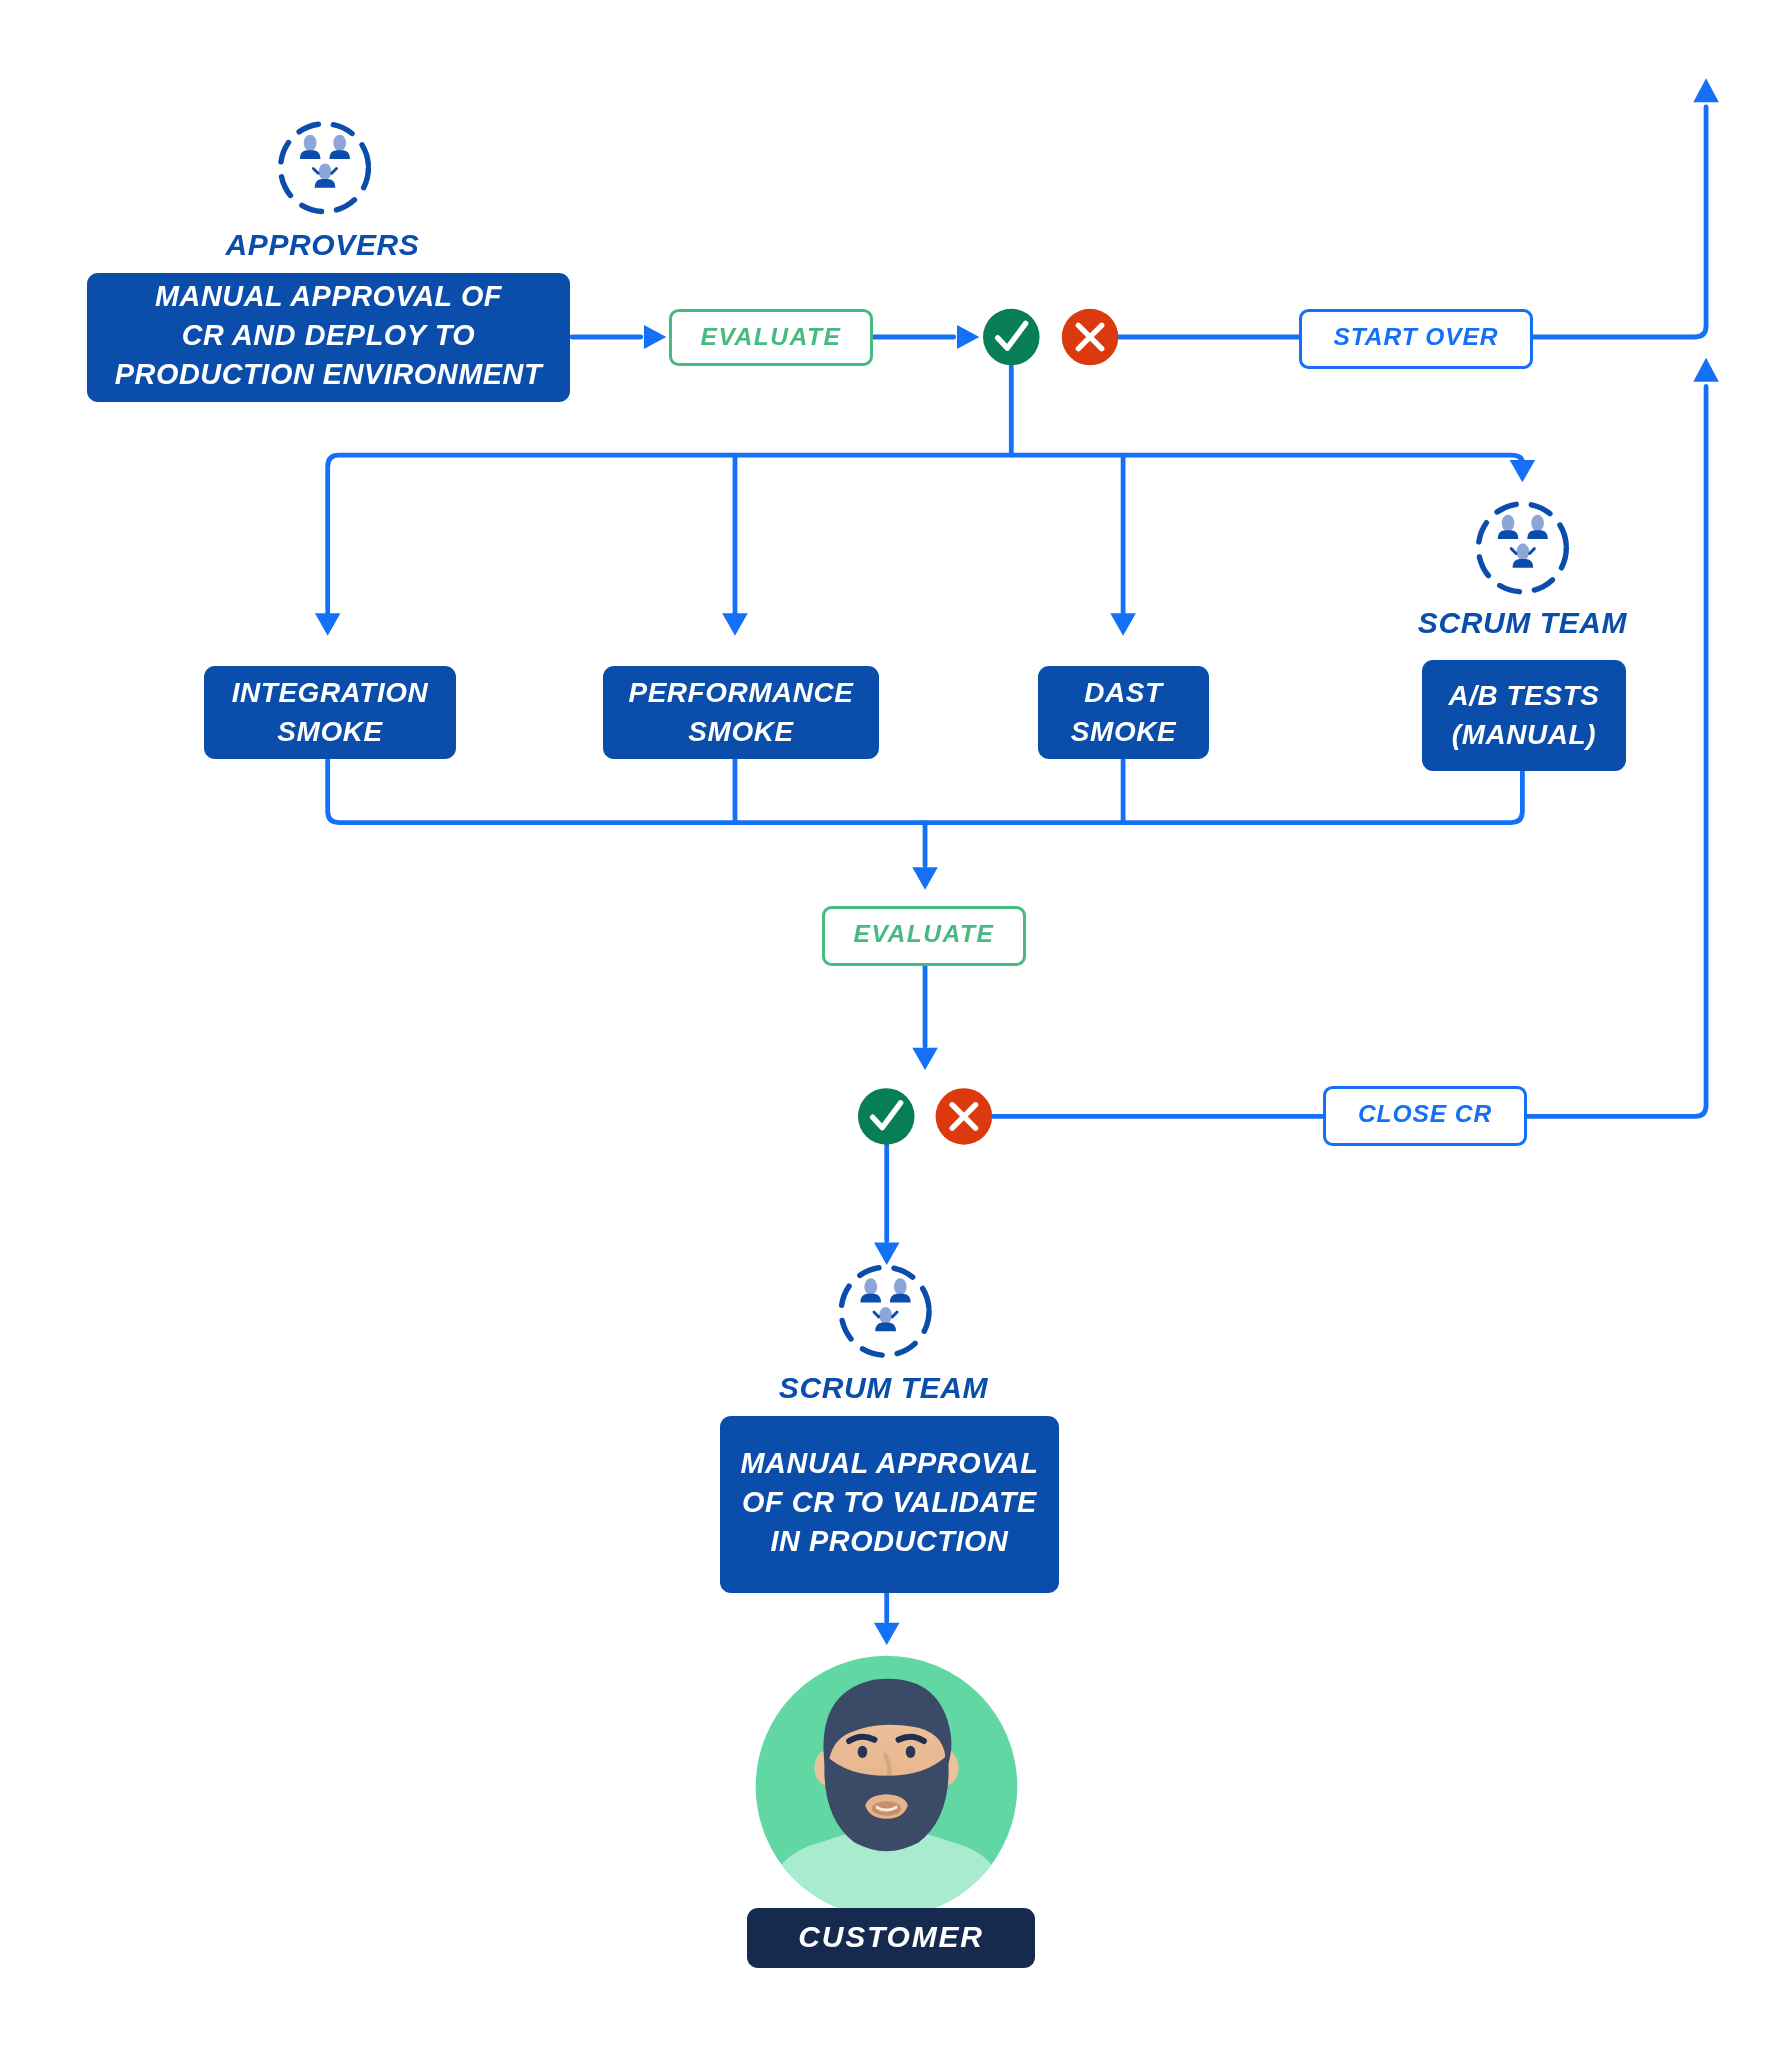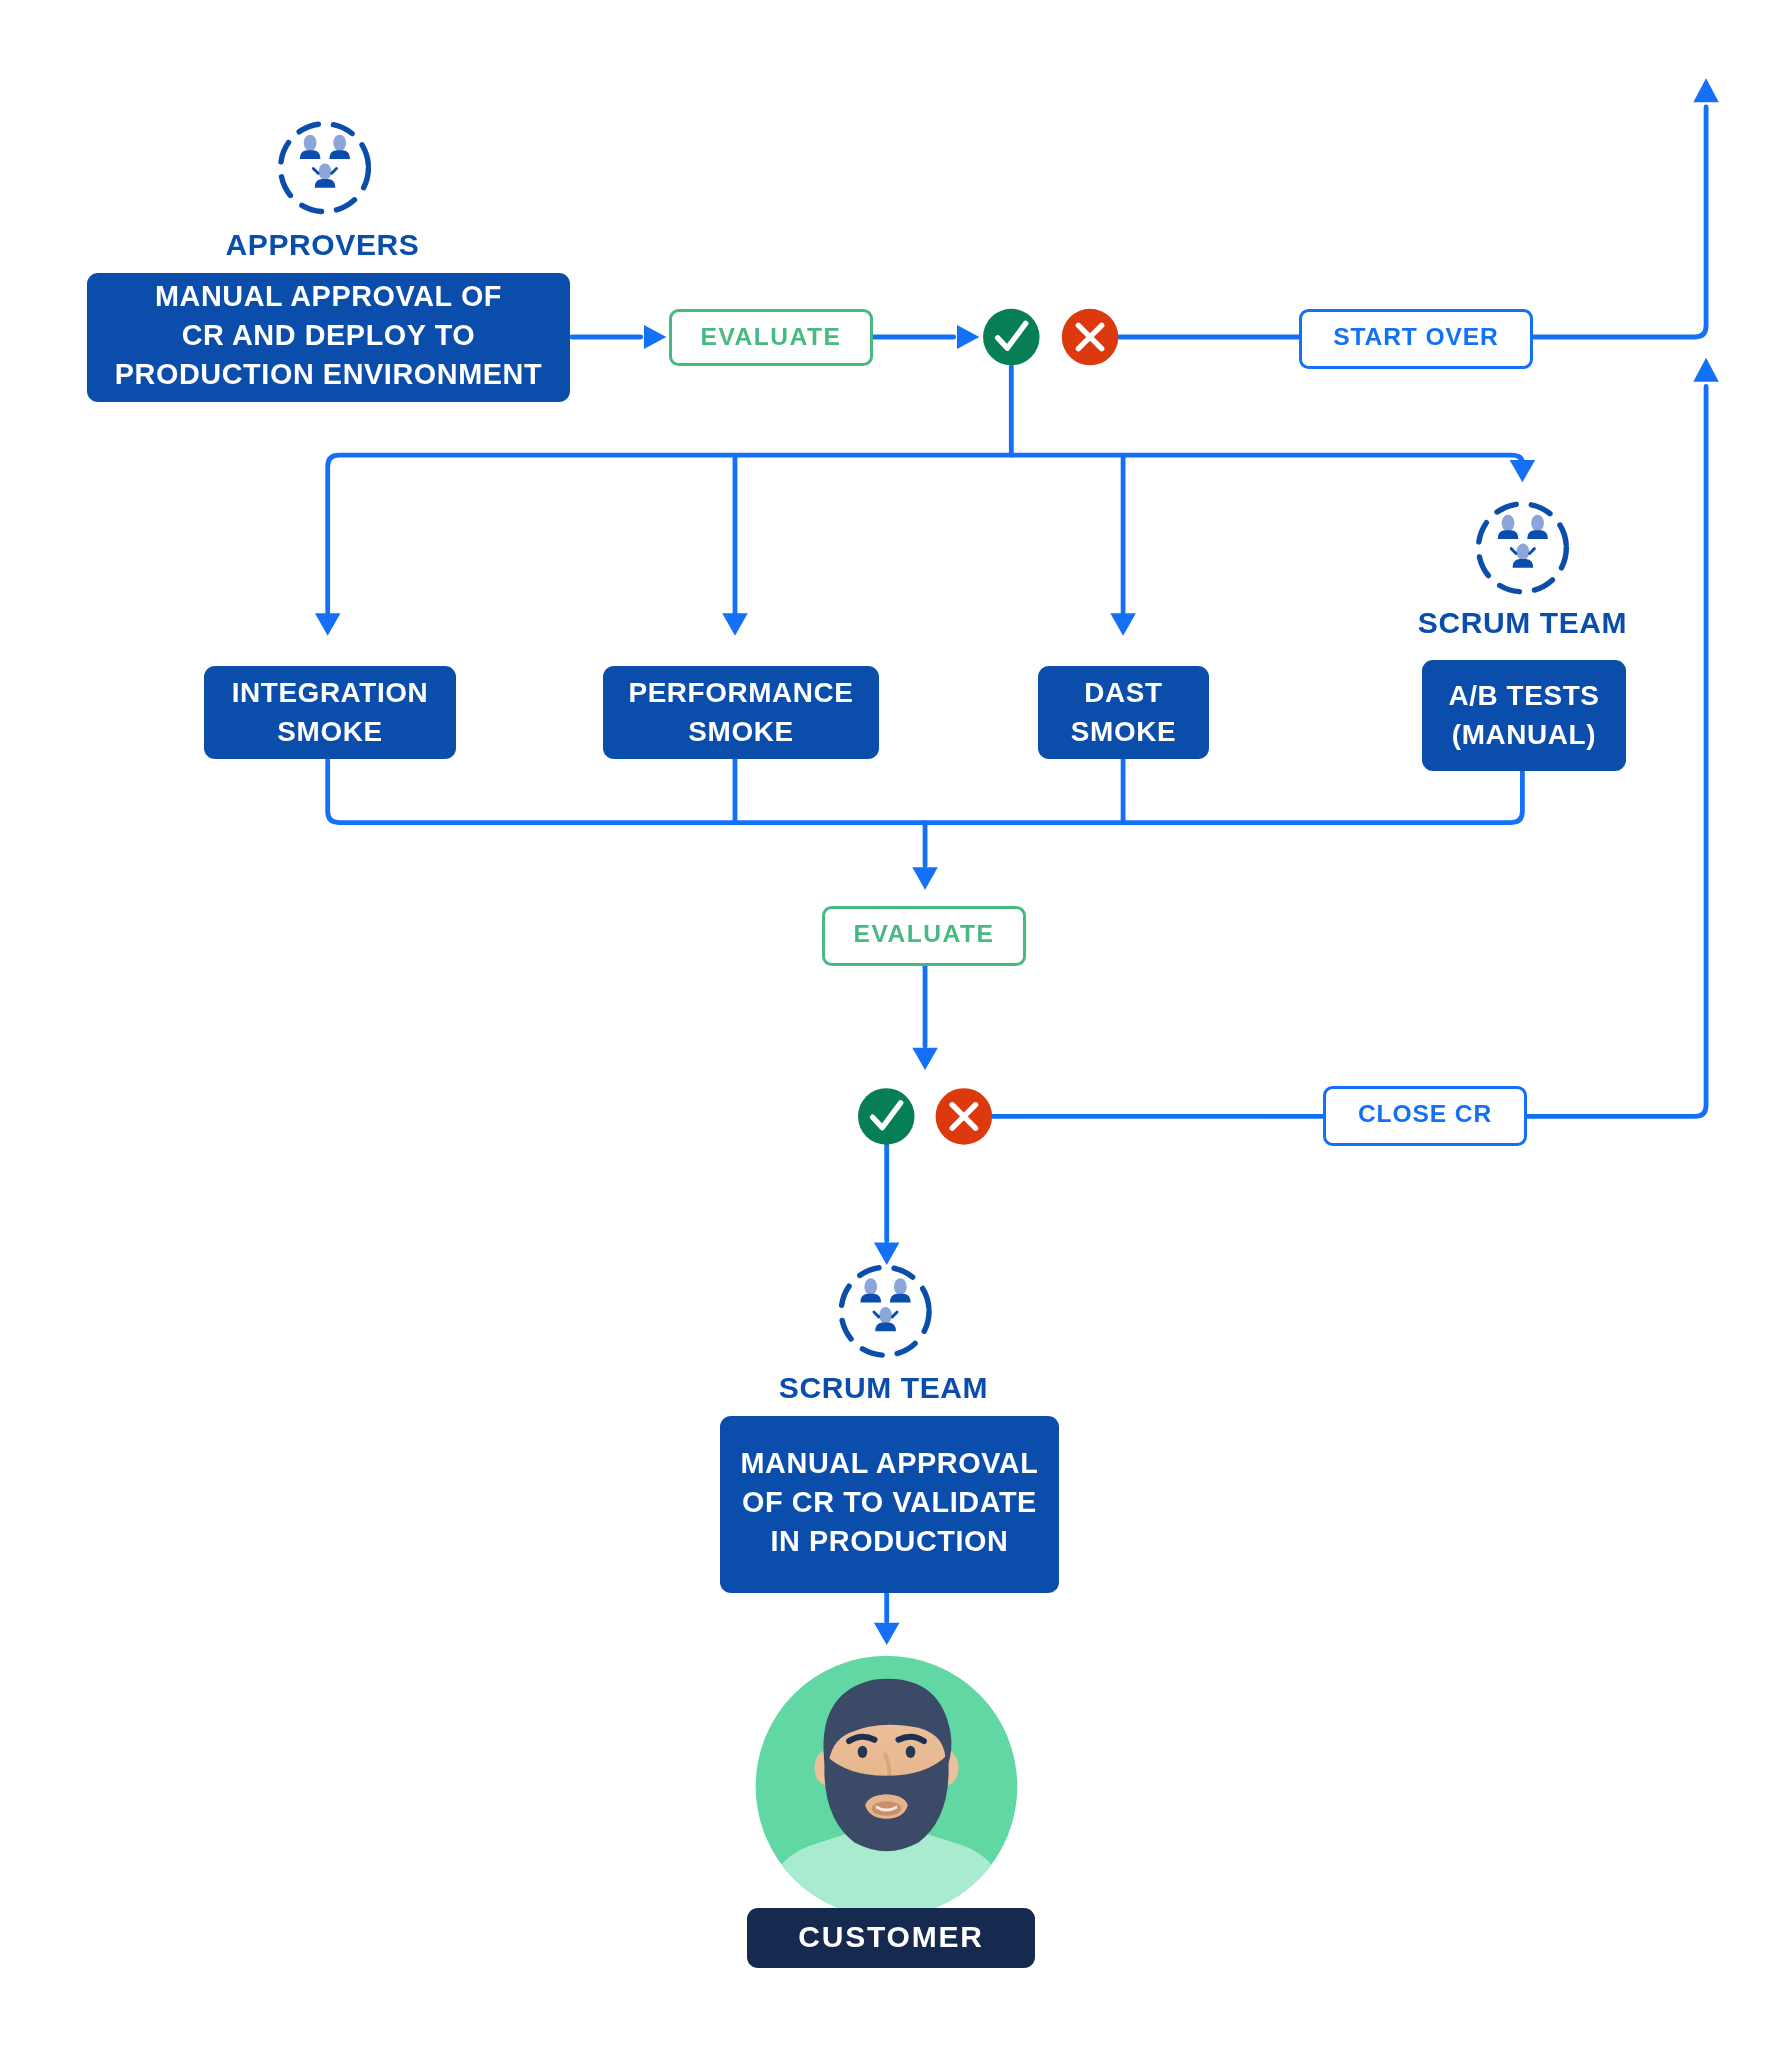--- a/index.html
+++ b/index.html
@@ -3,21 +3,21 @@
 <meta charset="utf-8">
 <style>
   :root{
     --box-blue:#0A4DAB; --label-blue:#0A4DAB; --line-blue:#1470F6;
     --green-outline:#47BA82; --check-green:#077E54; --cross-red:#DC390F;
     --person-head:#8CA6D9; --navy:#16294E; --white:#FFFFFF;
     --avatar-bg:#61D7A4; --avatar-shirt:#A9EBCE; --avatar-skin:#ECC09B;
     --avatar-skin-shadow:#D9A57C; --avatar-hair:#3B4A67;
   }
   html,body{margin:0;padding:0;background:#fff;}
-  #stage-wrap{width:1762px;height:2046px;overflow:hidden;background:#fff;}
+  #stage-wrap{width:1762px;height:2046px;overflow:hidden;background:#fff;font-style:italic;}
   #stage{
     position:relative;width:597px;height:682px;background:#fff;
     transform:scale(3);transform-origin:0 0;
     font-family:"Liberation Sans",sans-serif;font-weight:bold;
   }
   svg{display:block;}
   #connectors{position:absolute;left:0;top:0;z-index:1;}
   #avatar{position:absolute;left:251px;top:551px;z-index:2;}
   .node{position:absolute;z-index:3;display:flex;flex-direction:column;
         align-items:center;justify-content:center;text-align:center;box-sizing:border-box;}

